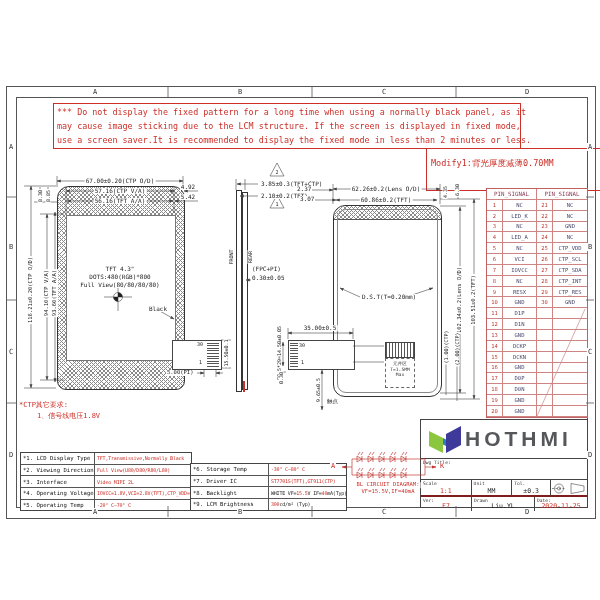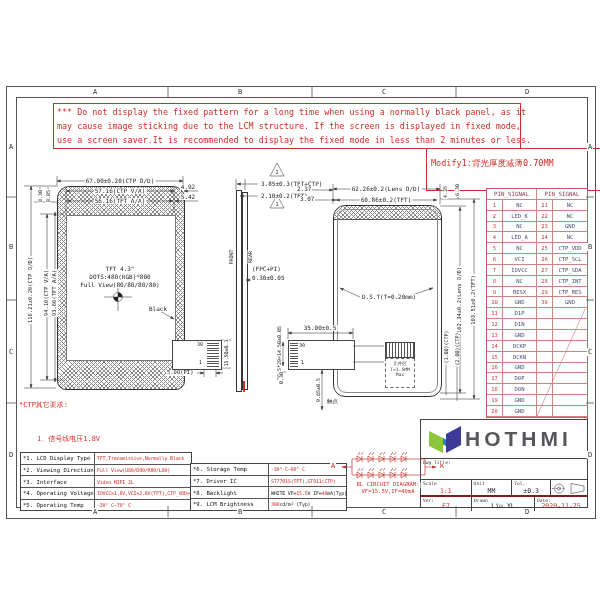--- a/index.html
+++ b/index.html
@@ -444,21 +444,21 @@
     <span class="lbl rot s5" style="left:226px;top:353px">15.50±0.1</span>
     <span class="lbl ctr" style="left:320px;top:328px">35.00±0.5</span>
     <span class="lbl s5" style="left:298px;top:343px">30</span>
     <span class="lbl s5" style="left:300px;top:360px">1</span>
     <span class="lbl rot s5" style="left:279px;top:353px">P0.5*29=14.50±0.05</span>
     <span class="lbl rot s5" style="left:281px;top:378px">0.30</span>
     <span class="lbl rot s5" style="left:318px;top:390px">9.65±0.5</span>
     <span class="lbl s55" style="left:326px;top:399px">触点</span>
 
     <span class="lbl s7 red" style="left:18px;top:402px">*CTP其它要求:</span>
-    <span class="lbl s7 red" style="left:36px;top:436px">1、信号线电压1.8V</span>
+    <span class="lbl s7 red" style="left:36px;top:413px">1、信号线电压1.8V</span>
 
     <span class="lbl s7 red" style="left:330px;top:463px">A</span>
     <span class="lbl s7 red" style="left:439px;top:463px">K</span>
     <span class="lbl ctr s55 red" style="left:388px;top:485px">BL CIRCUIT DIAGRAM:</span>
     <span class="lbl ctr s55 red" style="left:388px;top:492px">VF=15.5V,IF=40mA</span>
   <span class="zone" style="left: 95px; top: 91.5px;">A</span>
       <span class="zone" style="left: 95px; top: 511.5px;">A</span>
       <span class="zone" style="left: 240px; top: 91.5px;">B</span>
       <span class="zone" style="left: 240px; top: 511.5px;">B</span>
       <span class="zone" style="left: 384px; top: 91.5px;">C</span>

